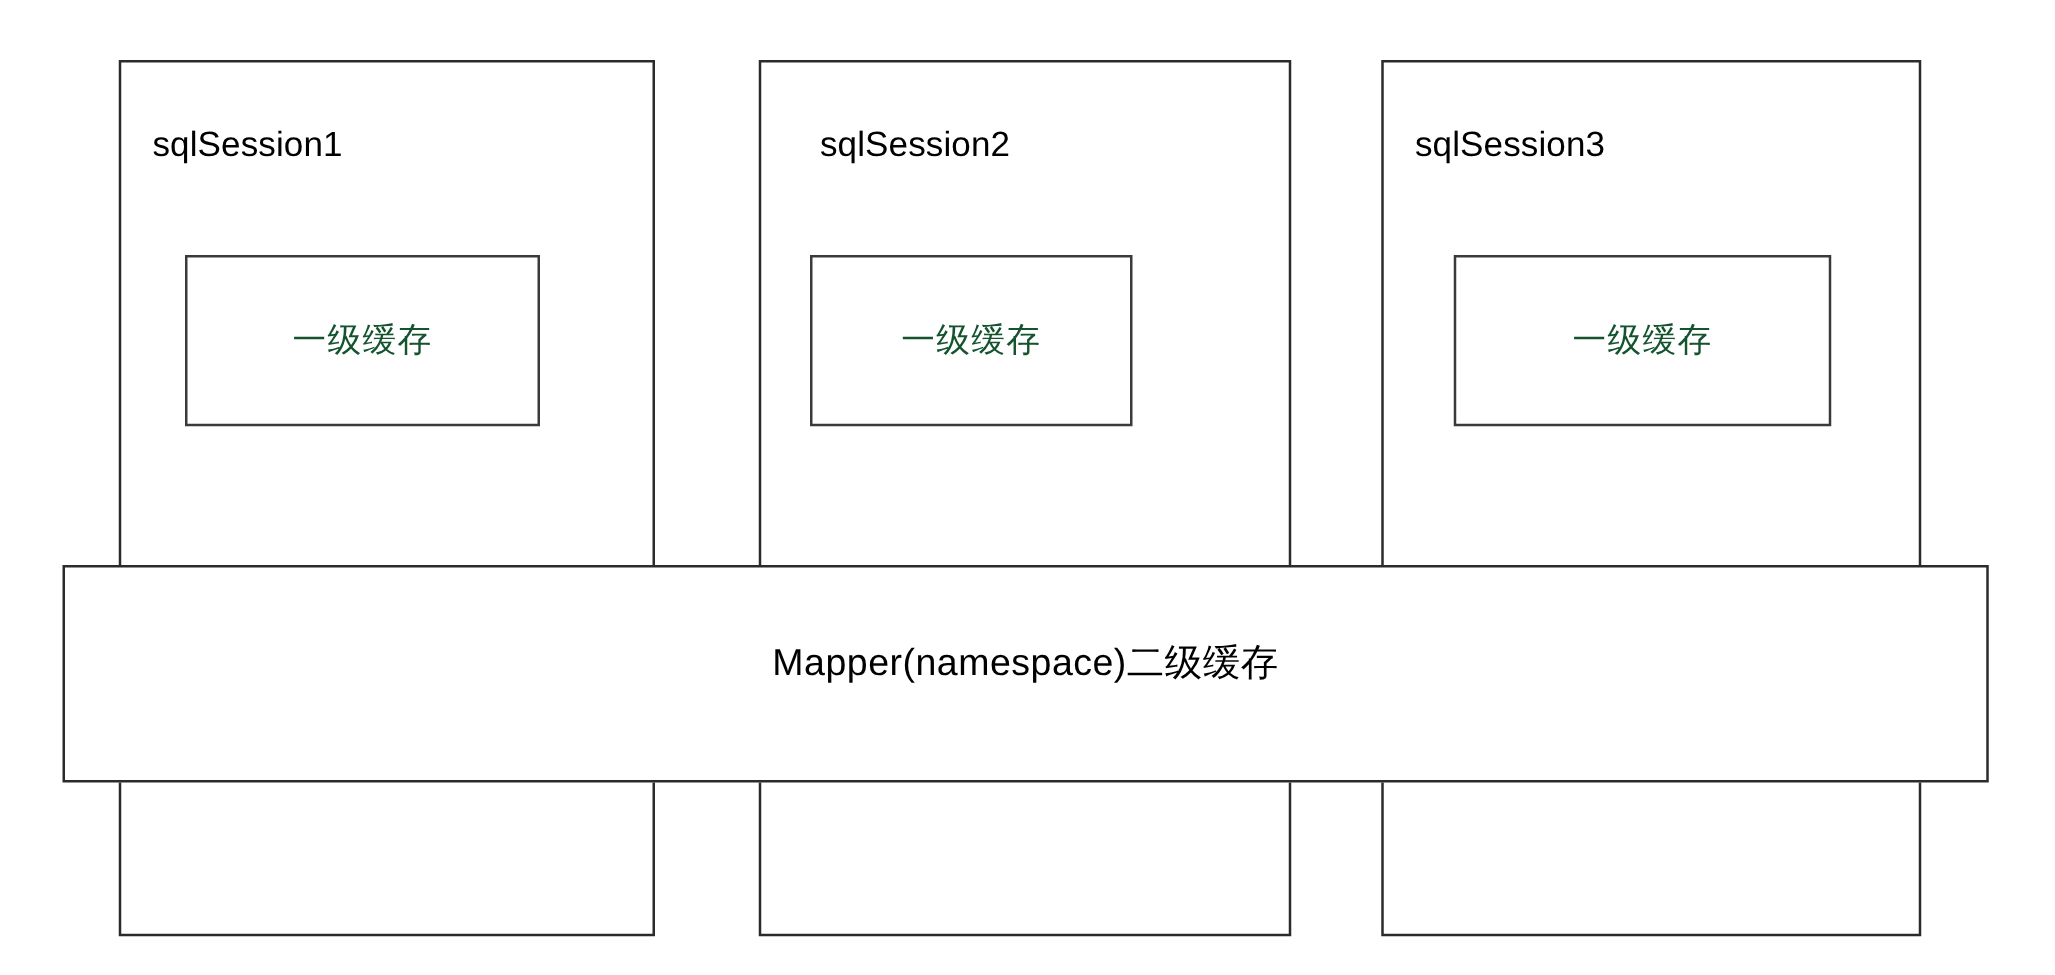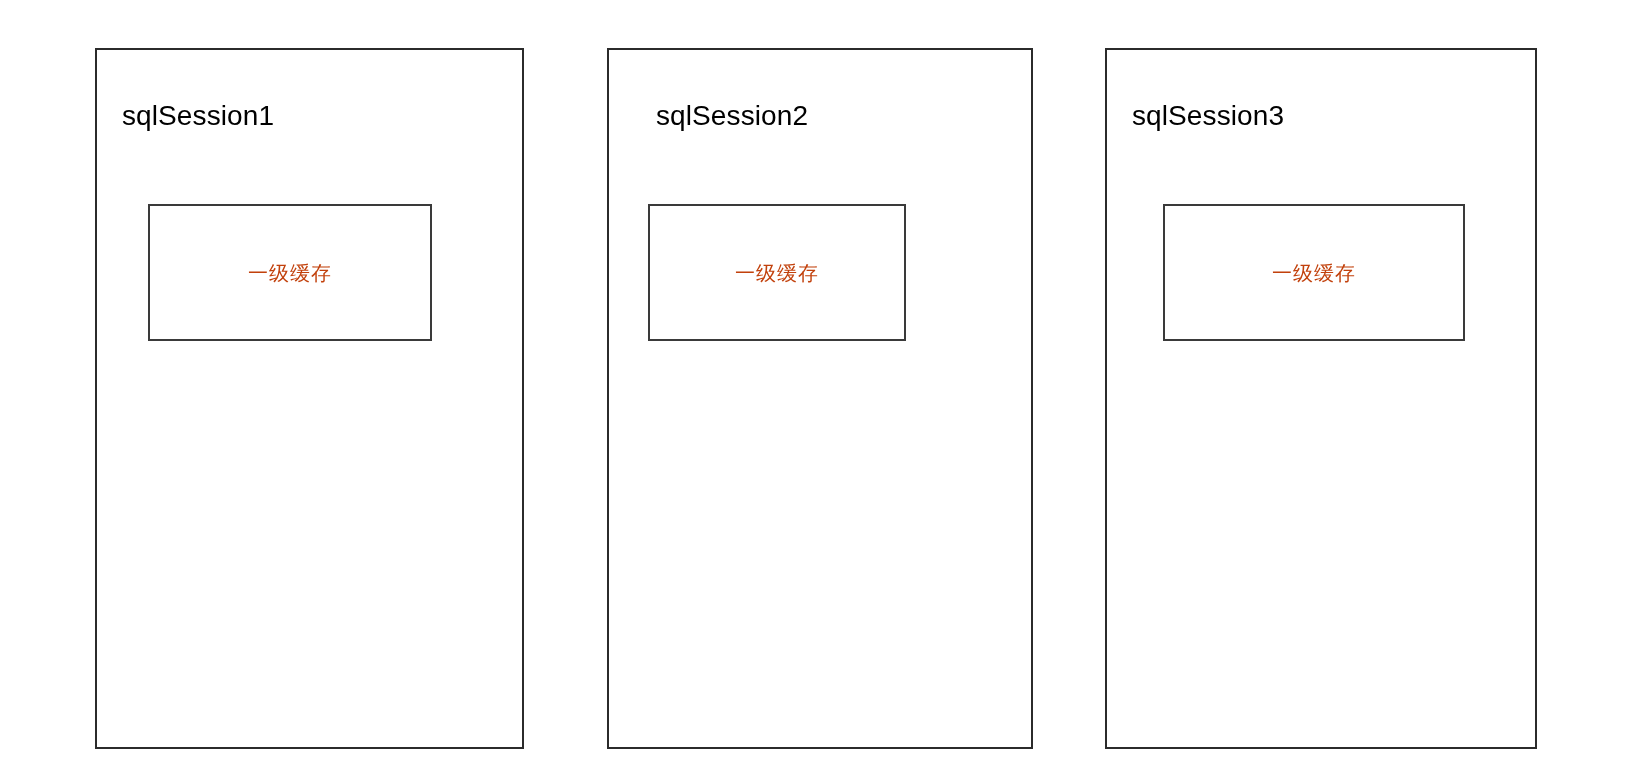--- a/index.html
+++ b/index.html
@@ -40,23 +40,23 @@
     position: absolute;
     box-sizing: border-box;
     border: 2px solid #3a3a3a;
     background: #ffffff;
     display: flex;
     align-items: center;
     justify-content: center;
     z-index: 2;
   }
   .cache-label {
-    font-size: 20px;
+    font-size: 27px;
     line-height: 1;
-    color: #c2410c;
+    color: #14532d;
     white-space: nowrap;
     letter-spacing: 1px;
   }
 
   
   #mapper-bar {
     position: absolute;
     box-sizing: border-box;
     border: 2px solid #2b2b2b;
     background: #ffffff;
@@ -90,14 +90,17 @@
   <div class="cache-box" style="left:648px; top:204px; width:258px; height:137px;">
     <span class="cache-label">一级缓存</span>
   </div>
 
   <div class="session-box" style="left:1105px; top:48px; width:432px; height:701px;"></div>
   <div class="session-label" style="left:1132px; top:102px; z-index:3;text-align:right;">sqlSession3</div>
   <div class="cache-box" style="left:1163px; top:204px; width:302px; height:137px;">
     <span class="cache-label">一级缓存</span>
   </div>
 
+  <div id="mapper-bar" style="left:50px; top:452px; width:1541px; height:174px;">
+    <span class="mapper-label">Mapper(namespace)二级缓存</span>
+  </div>
 
 </div>
 
 </body></html>

